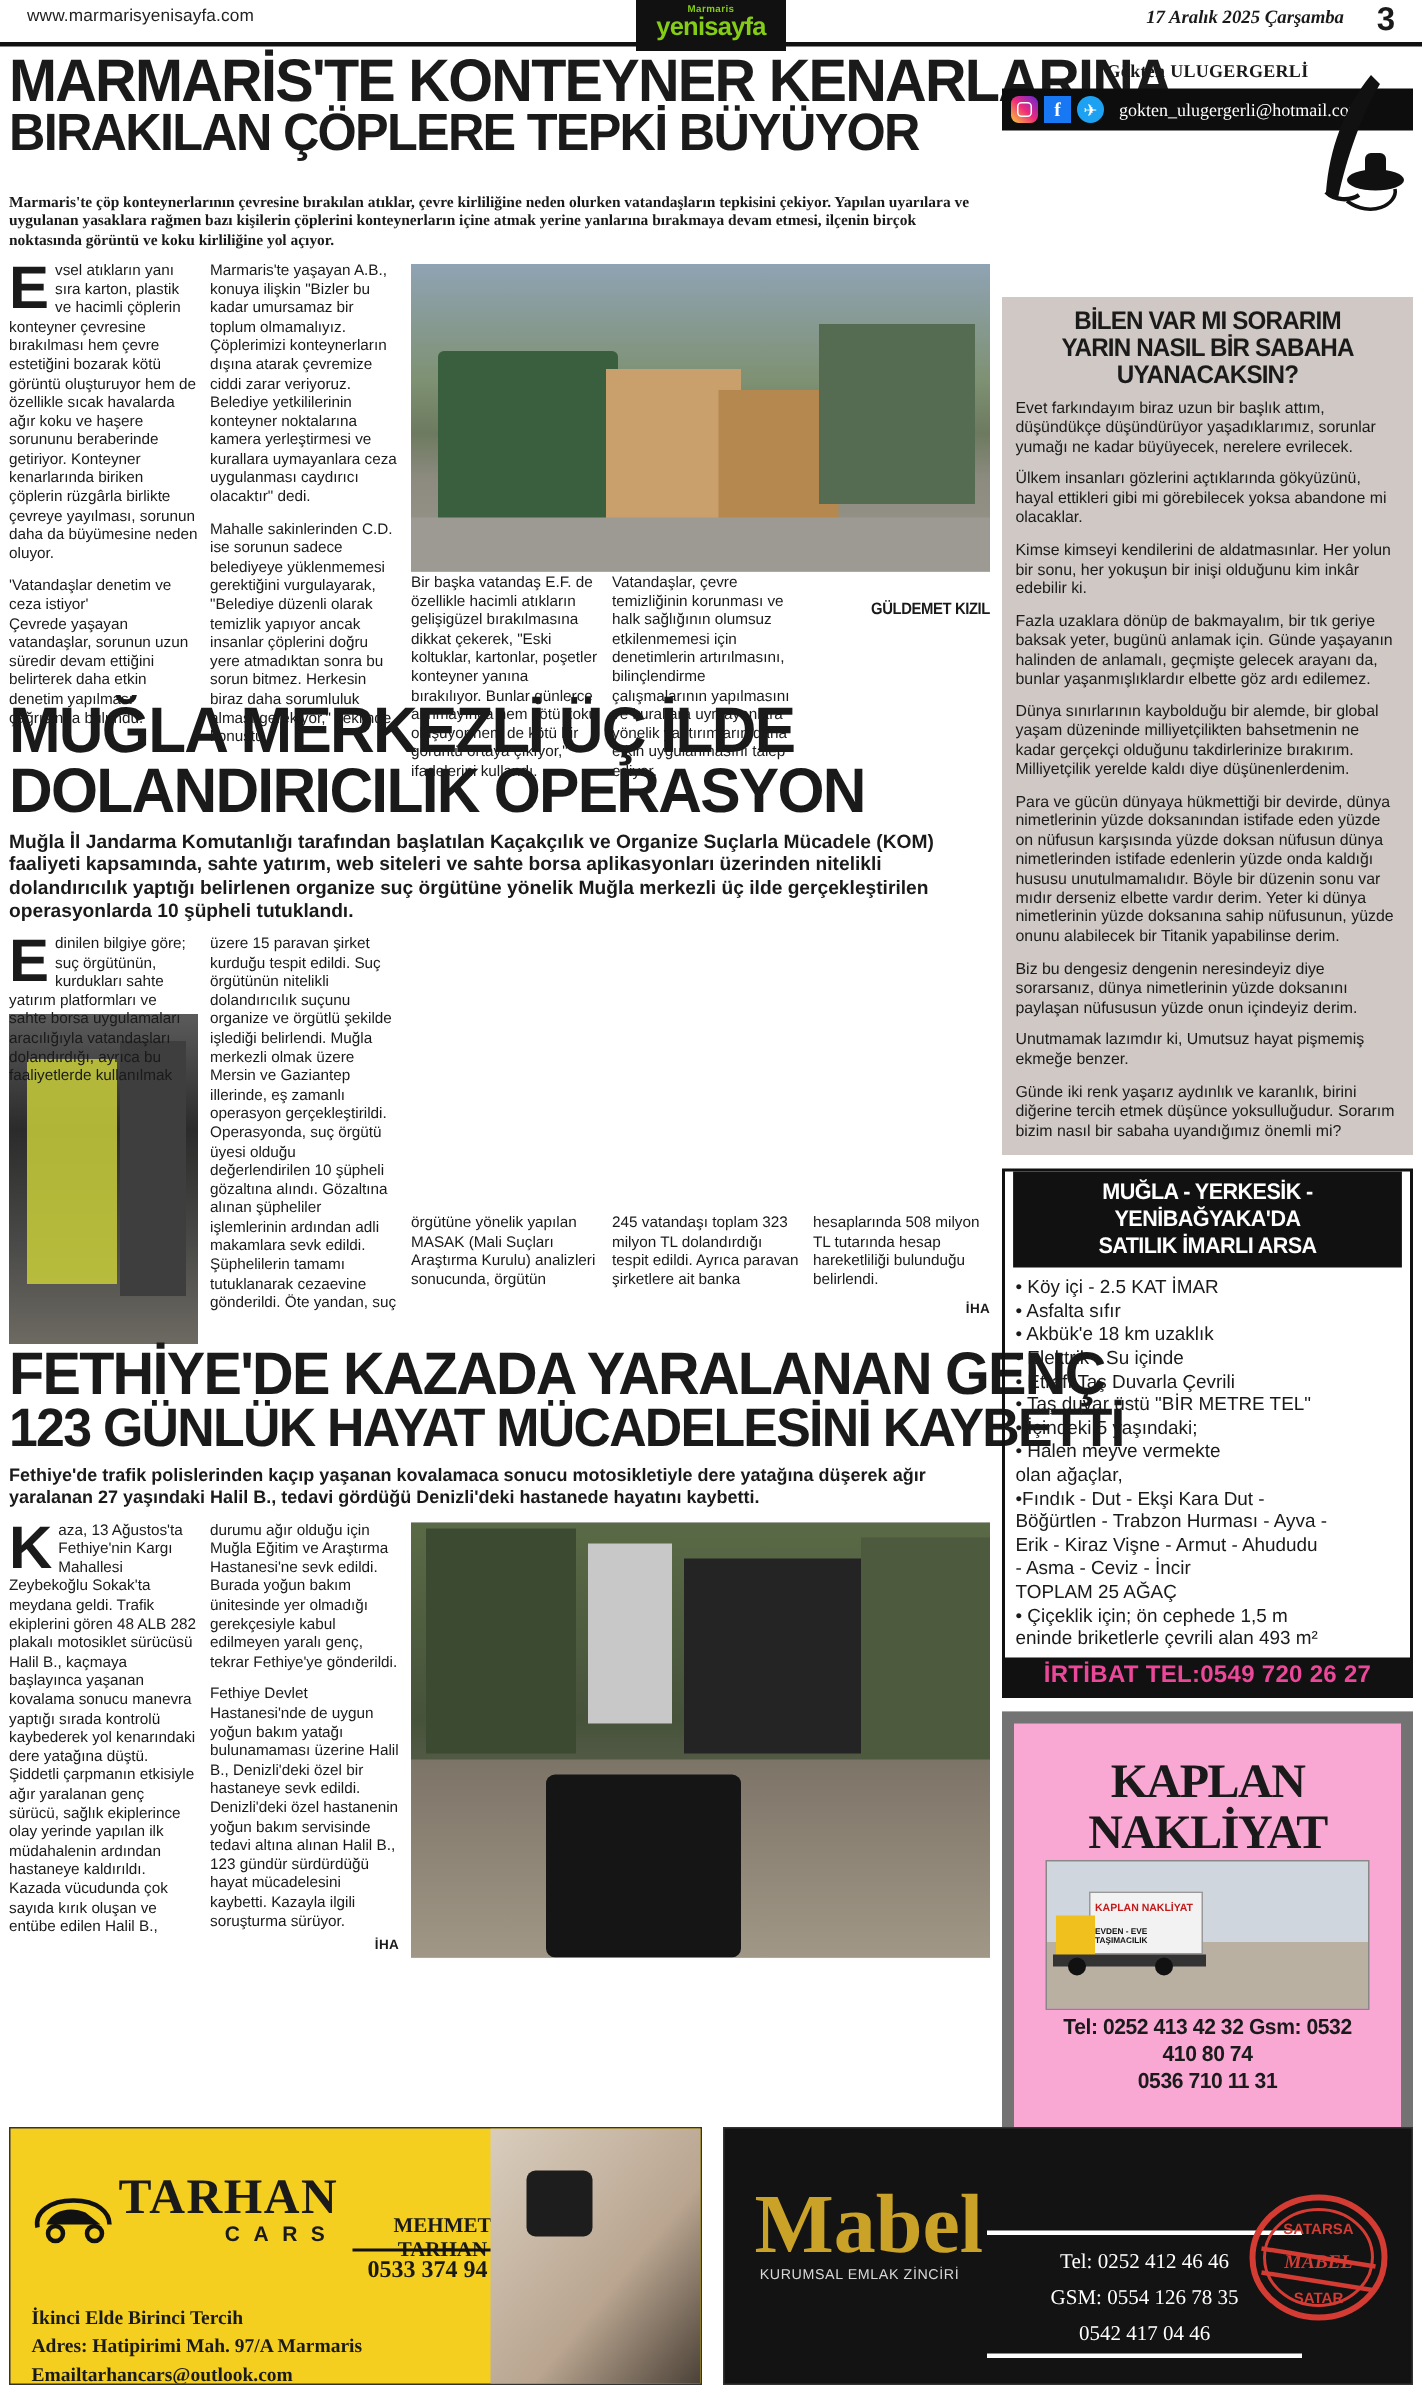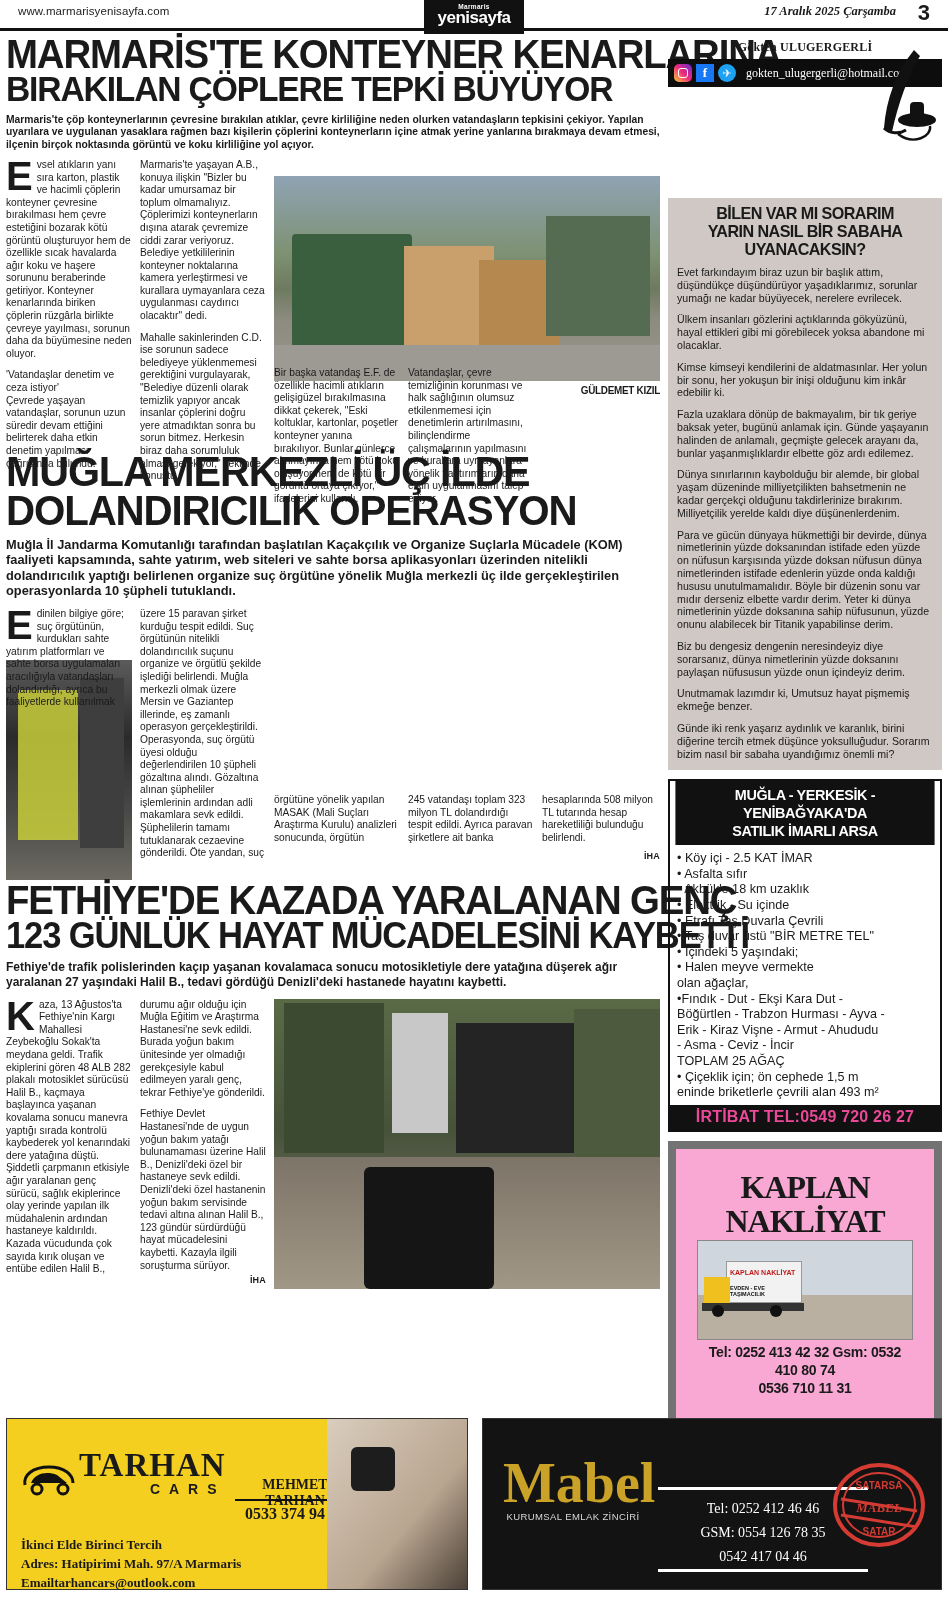--- a/index.html
+++ b/index.html
@@ -9,35 +9,35 @@
     font-family:"Liberation Sans", sans-serif;
     color:#1a1a1a; overflow:hidden;
   }
 
   
   .masthead { position:absolute; left:0; top:0; width:948px; height:34px; }
   .mast-url { position:absolute; left:18px; top:5px; font-size:11.5px; color:#222;
               font-family:"Liberation Sans", sans-serif; letter-spacing:.1px; }
   .mast-rule { position:absolute; left:0; top:28px; width:948px; height:3px; background:#111; }
   .mast-logo { position:absolute; left:424px; top:0px; width:100px; height:34px;
-               background:#111; color:#ffffff; text-align:center; z-index:3; }
+               background:#111; color:#84cc16; text-align:center; z-index:3; }
   .mast-logo .sm { font-size:6.5px; letter-spacing:.3px; margin-top:3px; font-weight:700;}
   .mast-logo .lg { font-size:17px; font-weight:700; letter-spacing:-.5px; line-height:16px; }
   .mast-date { position:absolute; right:52px; top:4px; font-size:12.5px; font-weight:700;
                font-style:italic; font-family:"Liberation Serif", serif; }
   .mast-page { position:absolute; right:18px; top:0px; font-size:22px; font-weight:700; }
 
   
   .main-col { position:absolute; left:6px; top:36px; width:654px; }
 
   .hl-xl { font-family:"Liberation Sans", sans-serif; font-weight:700;
            font-size:40px; line-height:0.93; letter-spacing:-1.2px;
            transform:scaleX(0.96); transform-origin:left center; white-space:nowrap; }
   .hl-xl.l2 { font-size:35px; }
-  .hl-lead { font-size:10.3px; line-height:12.4px; font-weight:700; margin-top:8px; }
+  .hl-lead { font-size:10.3px; line-height:12.4px; font-weight:700; margin-top:24px;font-family:Liberation Serif, serif; }
 
   .colbox { font-size:10.2px; line-height:12.6px; text-align:left; }
   .colbox p { margin-bottom:0; }
   .colbox p + p { margin-top:9px; }
   .dropcap::first-letter {
     float:left; font-size:40px; line-height:33px; font-weight:700;
     padding-right:4px; padding-top:1px; font-family:"Liberation Sans", sans-serif;
   }
   .byline { font-weight:700; font-size:11px; text-align:right; letter-spacing:-.3px;
             transform:scaleX(0.9); transform-origin:right center; }

